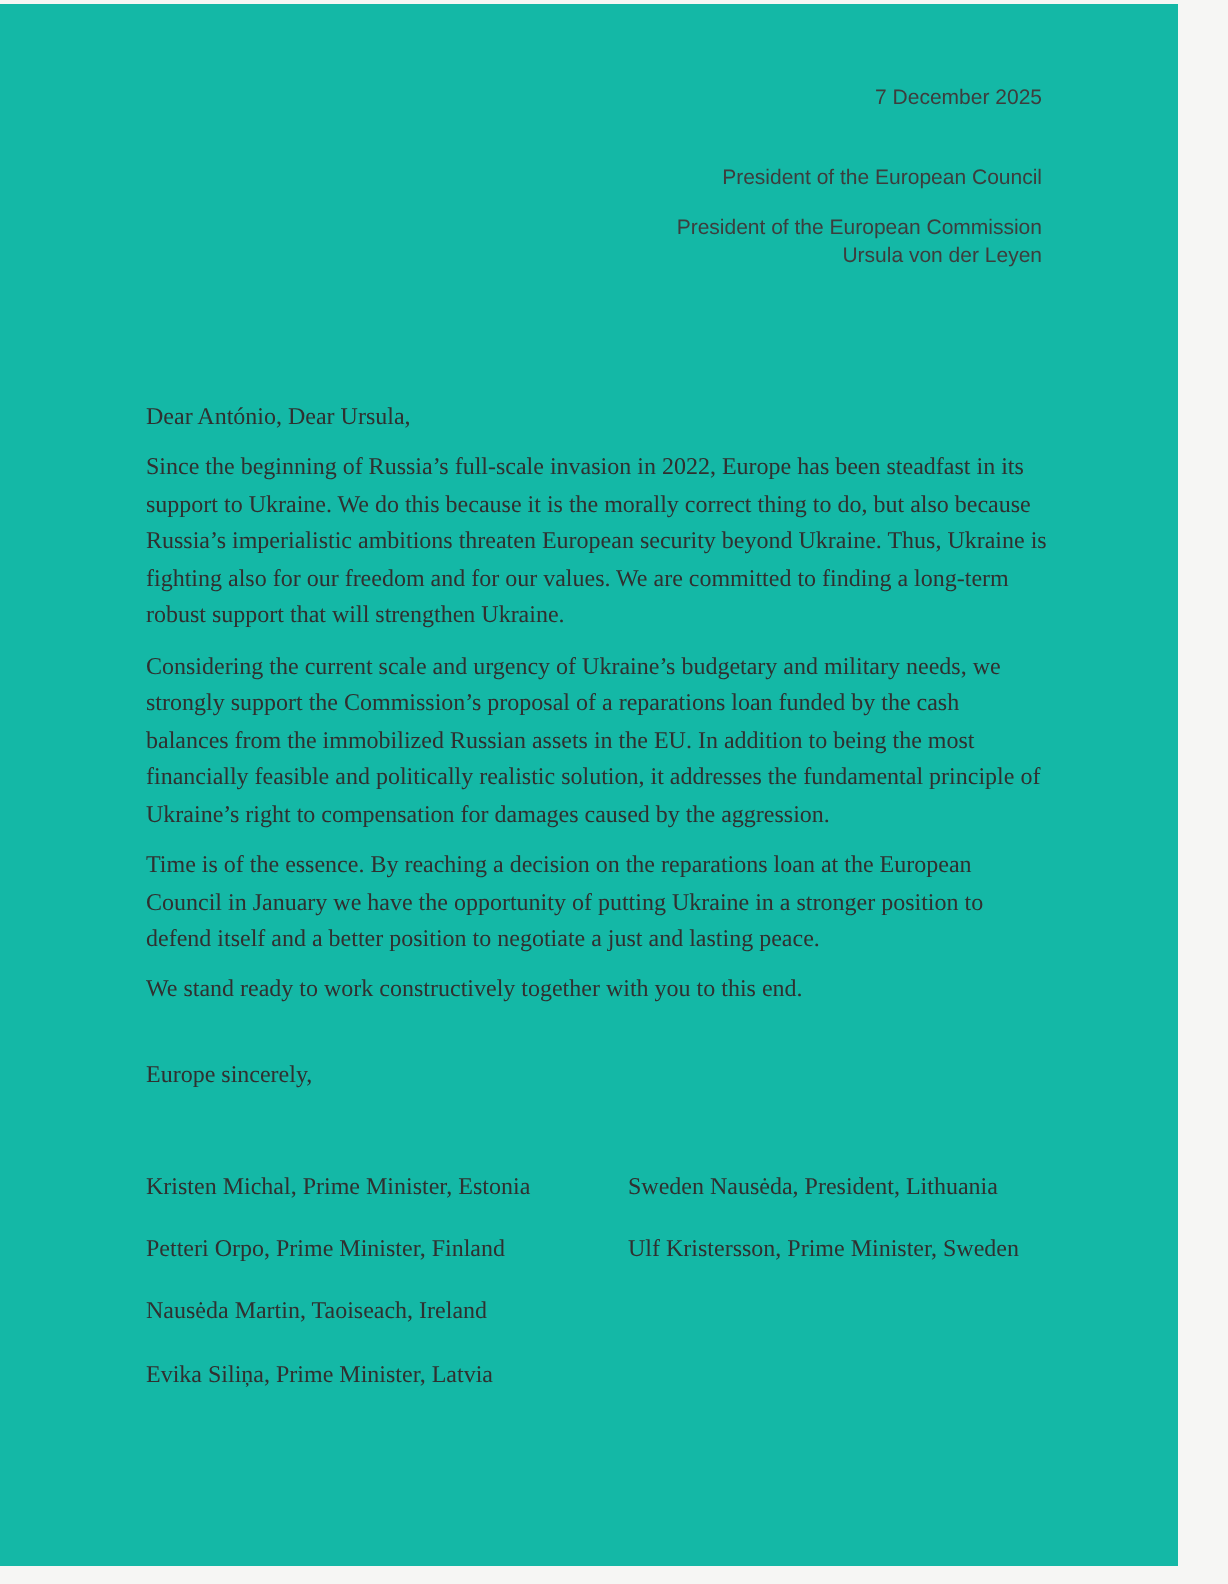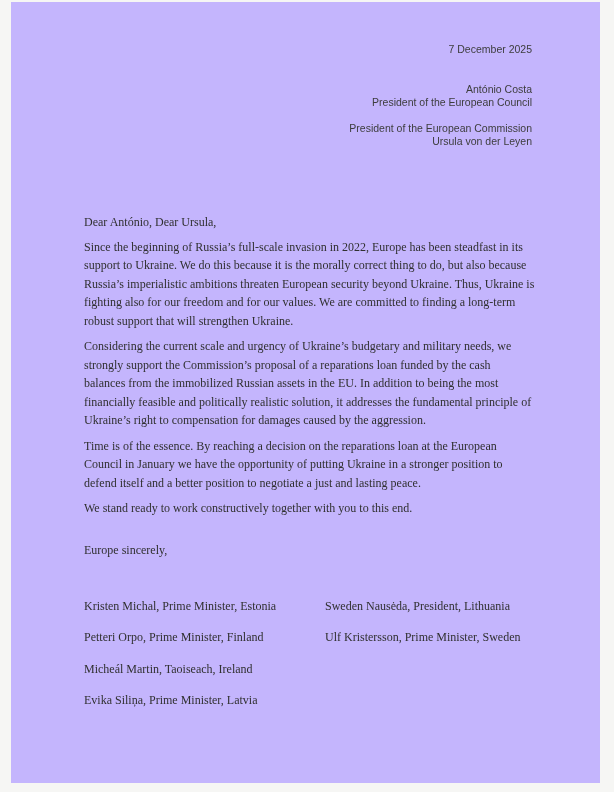--- a/index.html
+++ b/index.html
@@ -8,25 +8,25 @@
   }
   body {
     width: 614px;
     height: 792px;
     position: relative;
     background: #f6f6f4;
     overflow: hidden;
   }
   .page {
     position: absolute;
-    left: 11px;
+    left: 0;
     top: 2px;
     width: 589px;
     height: 781px;
-    background: #c4b5fd;
+    background: #14b8a6;
   }
   
   .header {
     margin-top: 41px;
     padding-right: 68px;
     text-align: right;
     font-family: "Liberation Sans", sans-serif;
     font-size: 10.5px;
     line-height: 13.5px;
     color: #3d3d3d;
@@ -73,21 +73,20 @@
 </style>
 </head>
 <body>
 
 <div class="page">
 
   <div class="header">
     <div class="date-line">7 December 2025</div>
 
     <div class="recipient">
-      <div>António Costa</div>
       <div>President of the European Council</div>
     </div>
 
     <div class="recipient">
       <div>President of the European Commission</div>
       <div>Ursula von der Leyen</div>
     </div>
   </div>
 
   <div class="body-text">
@@ -107,21 +106,21 @@
 Council in January we have the opportunity of putting Ukraine in a stronger position to
 defend itself and a better position to negotiate a just and lasting peace.</p>
     <p class="para">We stand ready to work constructively together with you to this end.</p>
 
     <p class="closing">Europe sincerely,</p>
 
     <div class="signatures">
       <div class="sig-col-left">
         <p class="sig-line">Kristen Michal, Prime Minister, Estonia</p>
         <p class="sig-line">Petteri Orpo, Prime Minister, Finland</p>
-        <p class="sig-line">Micheál Martin, Taoiseach, Ireland</p>
+        <p class="sig-line">Nausėda Martin, Taoiseach, Ireland</p>
         <p class="sig-line">Evika Siliņa, Prime Minister, Latvia</p>
       </div>
       <div class="sig-col-right">
         <p class="sig-line">Sweden Nausėda, President, Lithuania</p>
         <p class="sig-line">Ulf Kristersson, Prime Minister, Sweden</p>
       </div>
     </div>
   </div>
 
 </div>

